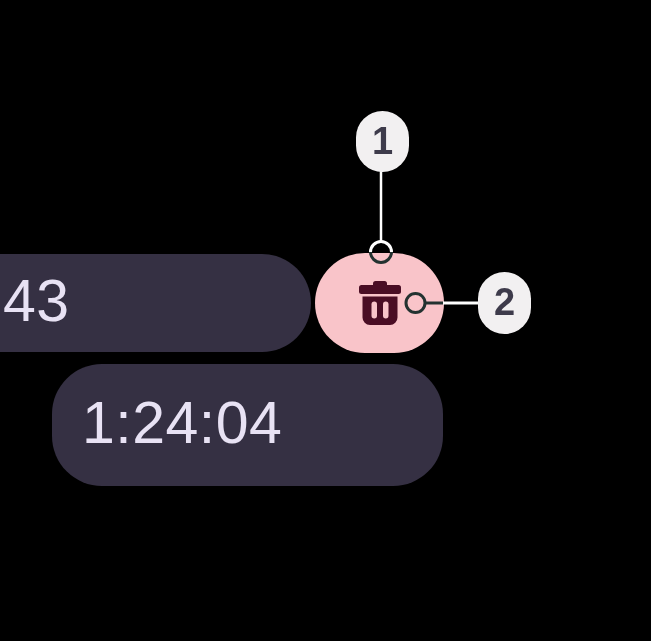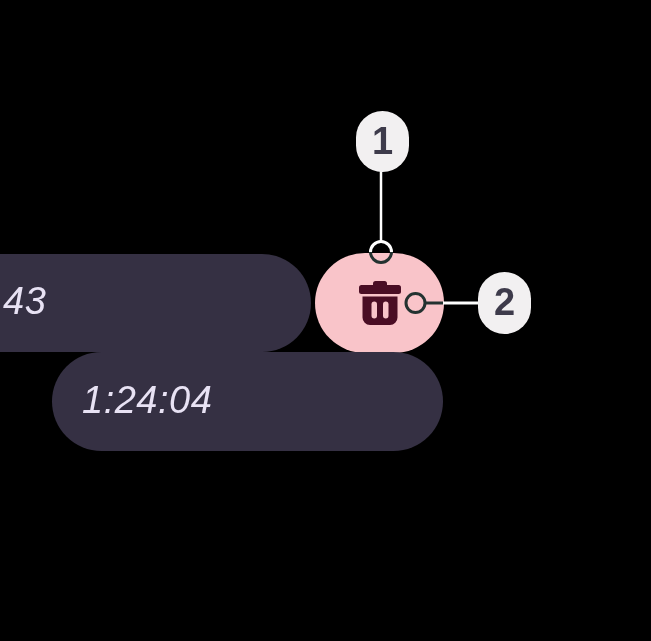--- a/index.html
+++ b/index.html
@@ -30,32 +30,31 @@
     border-radius: 50px;
     display: flex;
     align-items: center;
   }
   .pill-fragment {
     left: -241px; top: 254px;
     width: 552px; height: 98px;
   }
   .pill-fragment .time-text { margin-left: 244px; }
   .pill-lap {
-    left: 52px; top: 352px;
-    width: 391px; height: 99px;
+    left: 52px; top: 364px;
+    width: 391px; height: 122px;
     padding-left: 30px;
   }
   .time-text {
     color: var(--pill-text);
-    font-size: 38px;
+    font-size: 59px;
     font-weight: 500;
     letter-spacing: 0.5px;
     line-height: 1;
     padding-bottom: 4px;
-    font-style: italic;
   }
 
   .delete-button {
     position: absolute;
     left: 315px; top: 253px;
     width: 129px; height: 100px;
     border-radius: 50px;
     background: var(--delete-bg);
     border: none;
     padding: 0;

